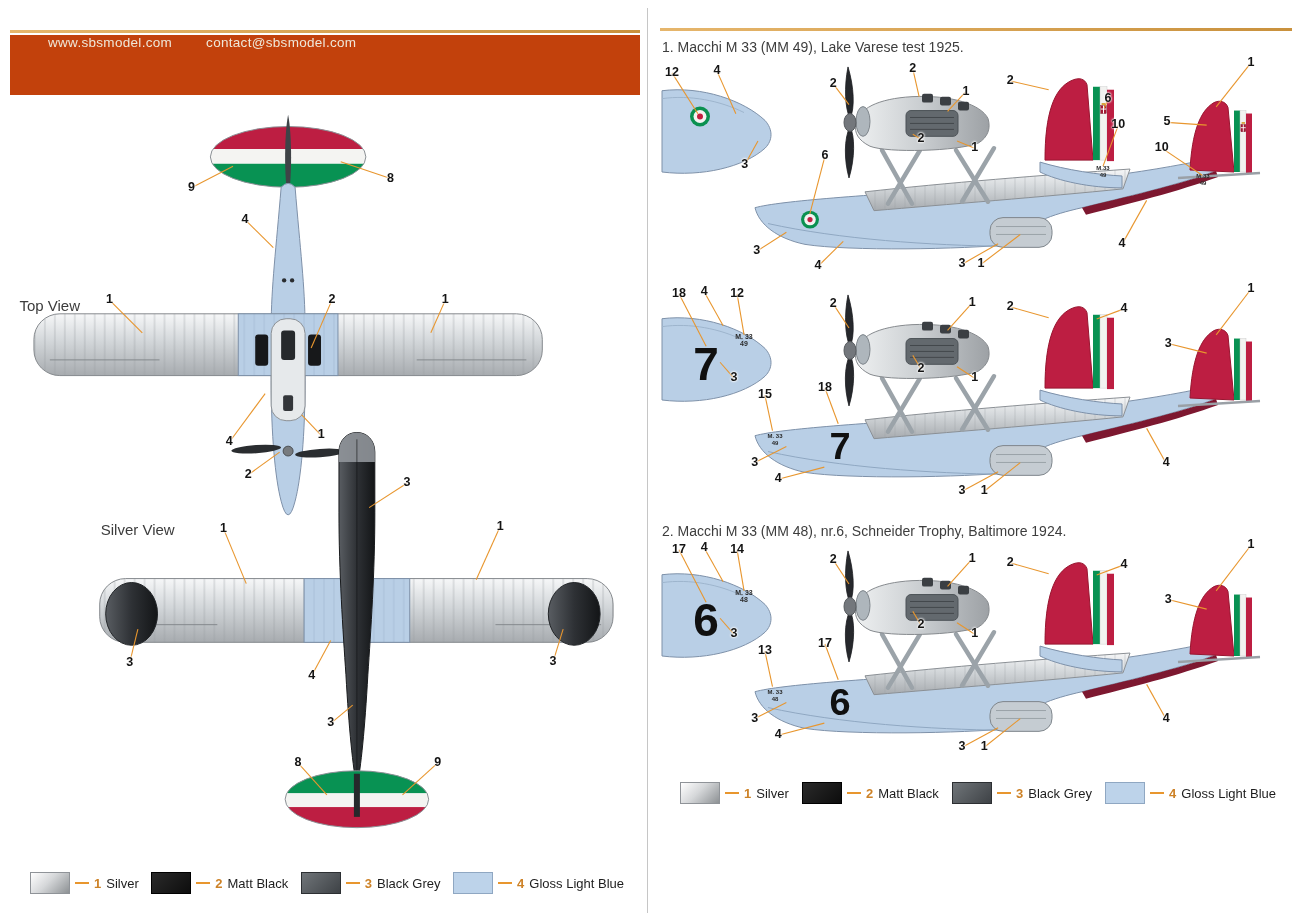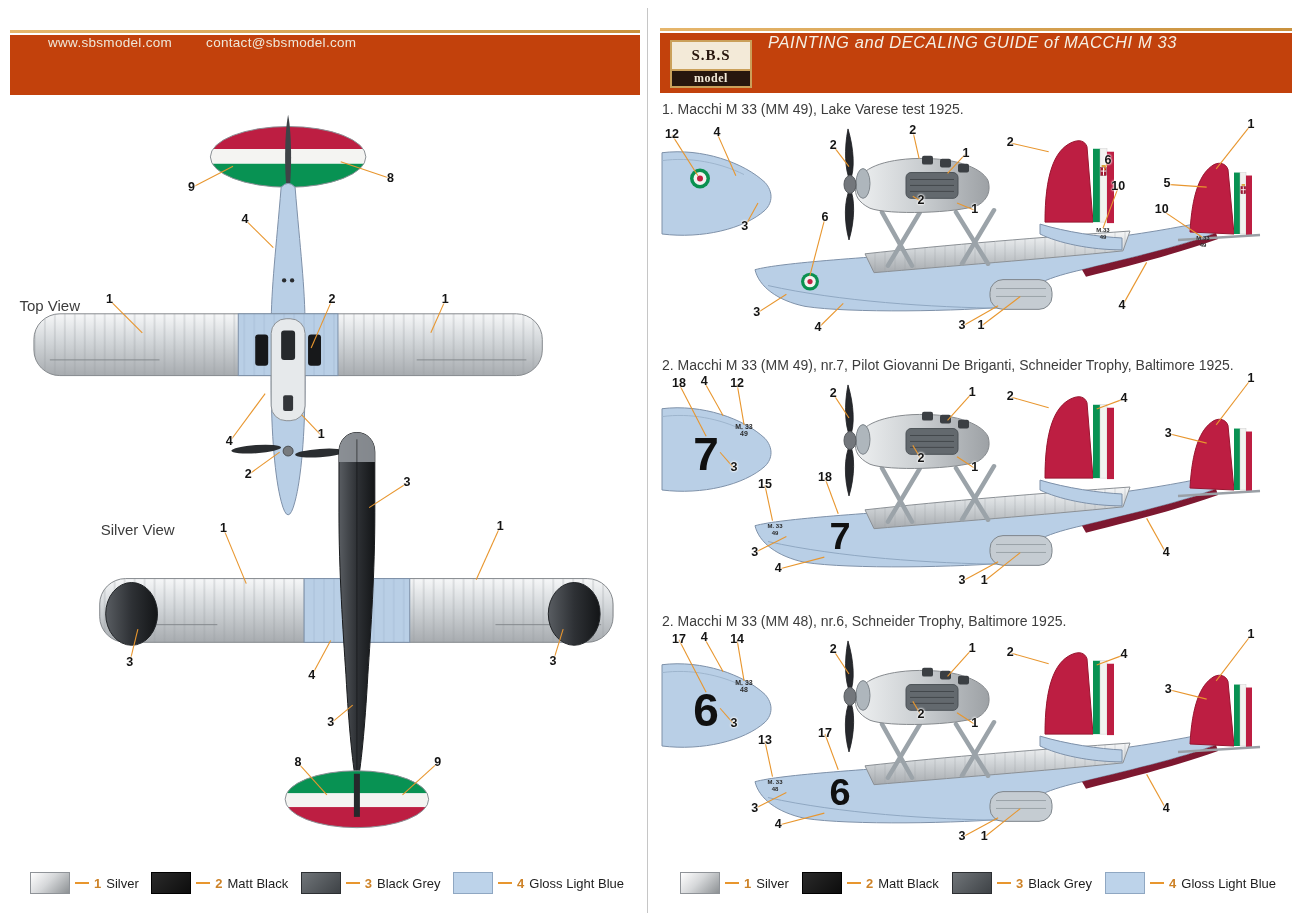--- a/index.html
+++ b/index.html
@@ -220,27 +220,20 @@
       <span class="legend-num">4</span>
       <span class="legend-label">Gloss Light Blue</span>
     </div>
   </div>
 </div>
 
 <div class="divider"></div>
 
 <div class="half right">
   <div class="accent-line"></div>
-  <div class="header-bar">
-    <div class="logo-box">
-      <div class="logo-top">S.B.S</div>
-      <div class="logo-bottom">model</div>
-    </div>
-    <div class="guide-title">PAINTING and DECALING GUIDE of MACCHI M 33</div>
-  </div>
 
   <div class="sec-title">1. Macchi M 33 (MM 49), Lake Varese test 1925.</div>
   <div class="row-illus">
     <svg class="row-svg" viewBox="0 0 632 230" preserveAspectRatio="none">
       <g>
         <path d="M2,32 C42,27 84,42 105,62 C113,71 113,82 105,90 C84,109 42,119 2,114 Z" fill="#b9cfe6" stroke="#7d90a8" stroke-width="1"></path>
         <path d="M2,40 C30,36 60,42 84,54" fill="none" stroke="#9db4cd" stroke-width="1"></path>
         <g>
           <circle cx="40" cy="58" r="10" fill="#0a9150"></circle>
             <circle cx="40" cy="58" r="6.5" fill="#f4f4f2"></circle>
@@ -356,21 +349,20 @@
         <span class="callout-num" style="left: 73.1%; top: 81.3%;">4</span>
         <span class="callout-num" style="left: 55.4%; top: 9.6%;">2</span>
         <span class="callout-num" style="left: 70.9%; top: 17.4%;">6</span>
         <span class="callout-num" style="left: 72.5%; top: 29.1%;">10</span>
         <span class="callout-num" style="left: 80.2%; top: 27.8%;">5</span>
         <span class="callout-num" style="left: 79.4%; top: 39.1%;">10</span>
         <span class="callout-num" style="left: 93.5%; top: 1.7%;">1</span>
       </div>
   </div>
 
-  <div class="sec-title">2. Macchi M 33 (MM 49), nr.7, Pilot Giovanni De Briganti, Schneider Trophy, Baltimore 1925.</div>
   <div class="row-illus">
     <svg class="row-svg" viewBox="0 0 632 230" preserveAspectRatio="none">
       <g>
         <path d="M2,32 C42,27 84,42 105,62 C113,71 113,82 105,90 C84,109 42,119 2,114 Z" fill="#b9cfe6" stroke="#7d90a8" stroke-width="1"></path>
         <path d="M2,40 C30,36 60,42 84,54" fill="none" stroke="#9db4cd" stroke-width="1"></path>
         <text x="46" y="94" class="big-num" text-anchor="middle">7</text>
         <text x="84" y="52" class="tiny-num" text-anchor="middle">M. 33</text>
         <text x="84" y="60" class="tiny-num" text-anchor="middle">49</text>
       </g>
       <g>
@@ -462,21 +454,21 @@
         <span class="callout-num" style="left: 47.8%; top: 89.6%;">3</span>
         <span class="callout-num" style="left: 51.3%; top: 89.6%;">1</span>
         <span class="callout-num" style="left: 80.1%; top: 77.4%;">4</span>
         <span class="callout-num" style="left: 55.4%; top: 8.7%;">2</span>
         <span class="callout-num" style="left: 73.4%; top: 9.6%;">4</span>
         <span class="callout-num" style="left: 80.4%; top: 24.8%;">3</span>
         <span class="callout-num" style="left: 93.5%; top: 1%;">1</span>
       </div>
   </div>
 
-  <div class="sec-title">2. Macchi M 33 (MM 48), nr.6, Schneider Trophy, Baltimore 1925.</div>
+  <div class="sec-title">2. Macchi M 33 (MM 48), nr.6, Schneider Trophy, Baltimore 1924.</div>
   <div class="row-illus">
     <svg class="row-svg" viewBox="0 0 632 230" preserveAspectRatio="none">
       <g>
         <path d="M2,32 C42,27 84,42 105,62 C113,71 113,82 105,90 C84,109 42,119 2,114 Z" fill="#b9cfe6" stroke="#7d90a8" stroke-width="1"></path>
         <path d="M2,40 C30,36 60,42 84,54" fill="none" stroke="#9db4cd" stroke-width="1"></path>
         <text x="46" y="94" class="big-num" text-anchor="middle">6</text>
         <text x="84" y="52" class="tiny-num" text-anchor="middle">M. 33</text>
         <text x="84" y="60" class="tiny-num" text-anchor="middle">48</text>
       </g>
       <g>

